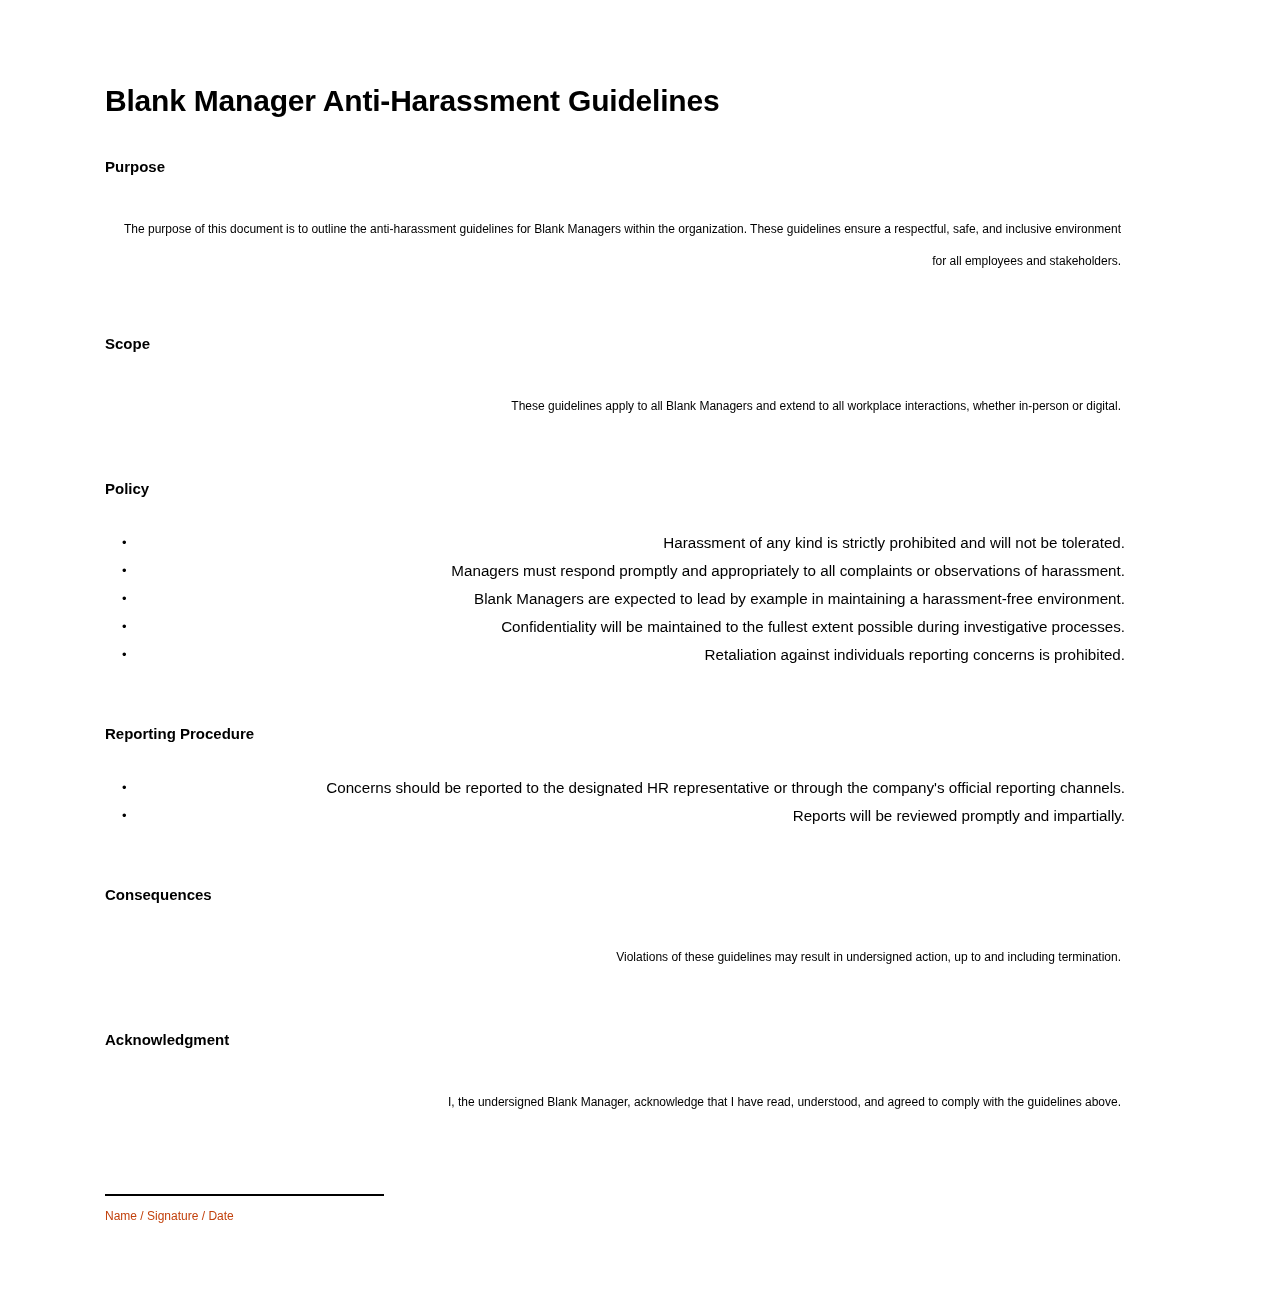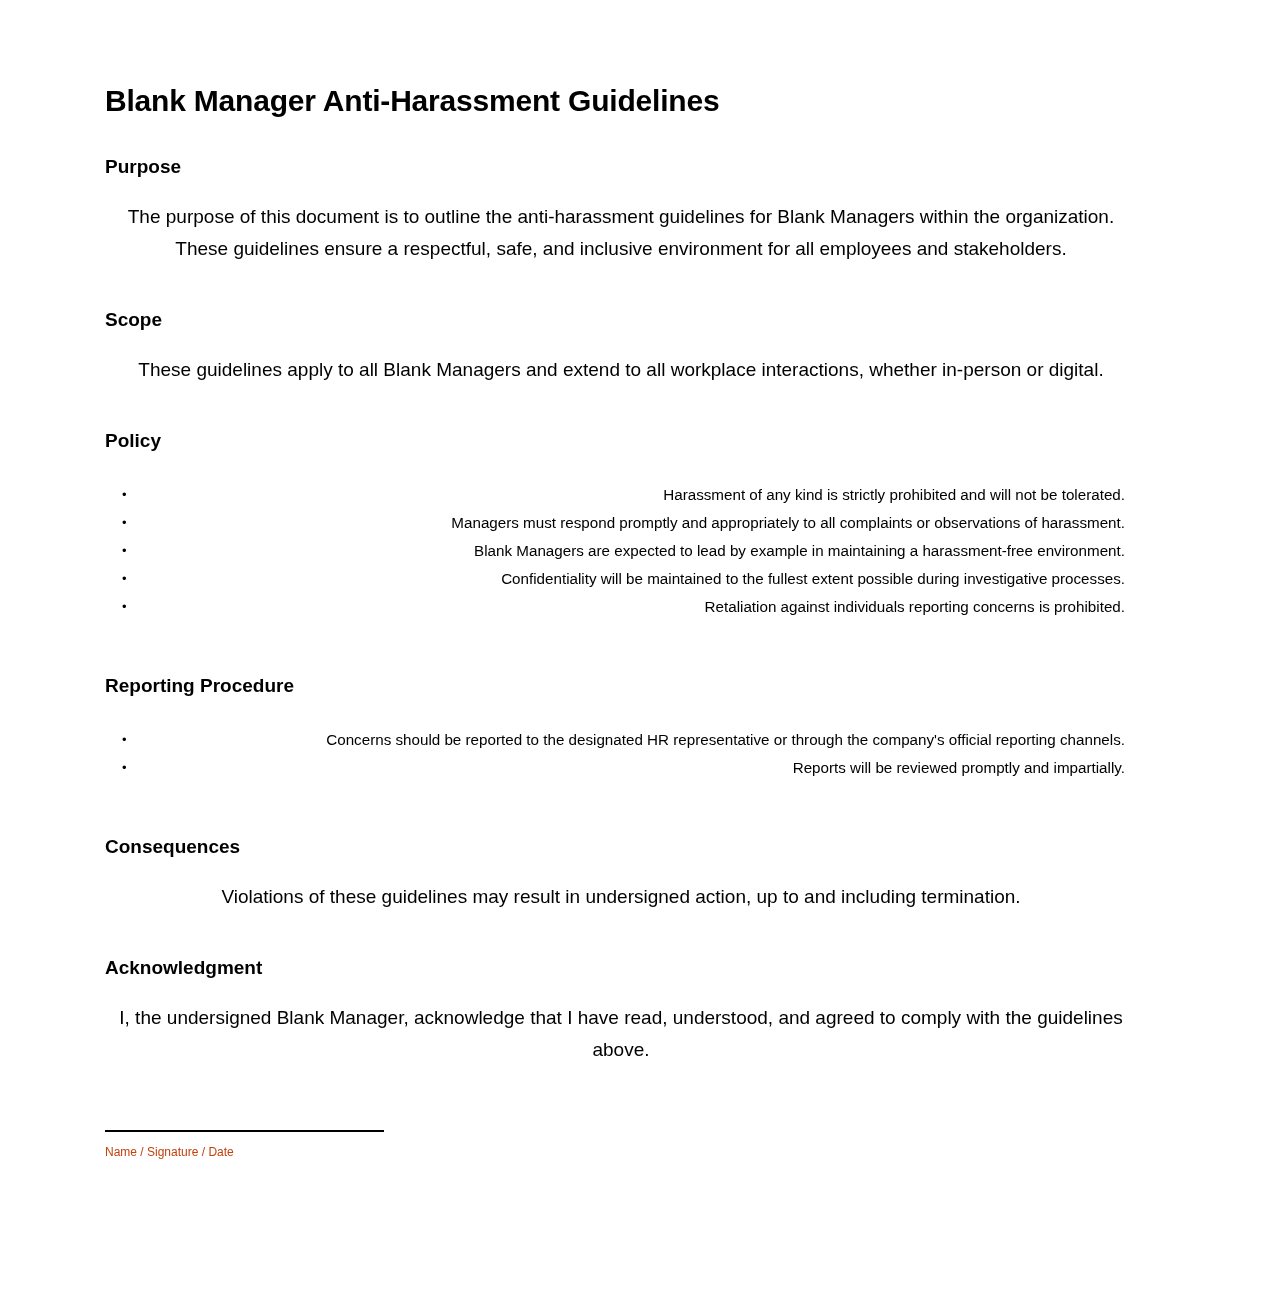--- a/index.html
+++ b/index.html
@@ -35,32 +35,32 @@
     font-weight: bold;
     line-height: 38px;
     letter-spacing: -0.2px;
     margin: 0 0 0 0;
     color: #000000;
   }
   .section {
     margin: 0;
   }
   .section-heading {
-    font-size: 19px;
+    font-size: 15px;
     font-weight: bold;
     line-height: 22px;
     margin: 0;
     color: #000000;
   }
   .body-text {
-    font-size: 19px;
+    font-size: 12px;
     line-height: 32px;
-    margin: 4px;
+    margin: 16px;
     color: #000000;
-    text-align: center;
+    text-align: right;
   }
   ul.bullets {
     list-style: none;
     margin: 12px;
     padding: 0;
     text-align: right;
   }
   ul.bullets li {
     position: relative;
     font-size: 15.2px;

